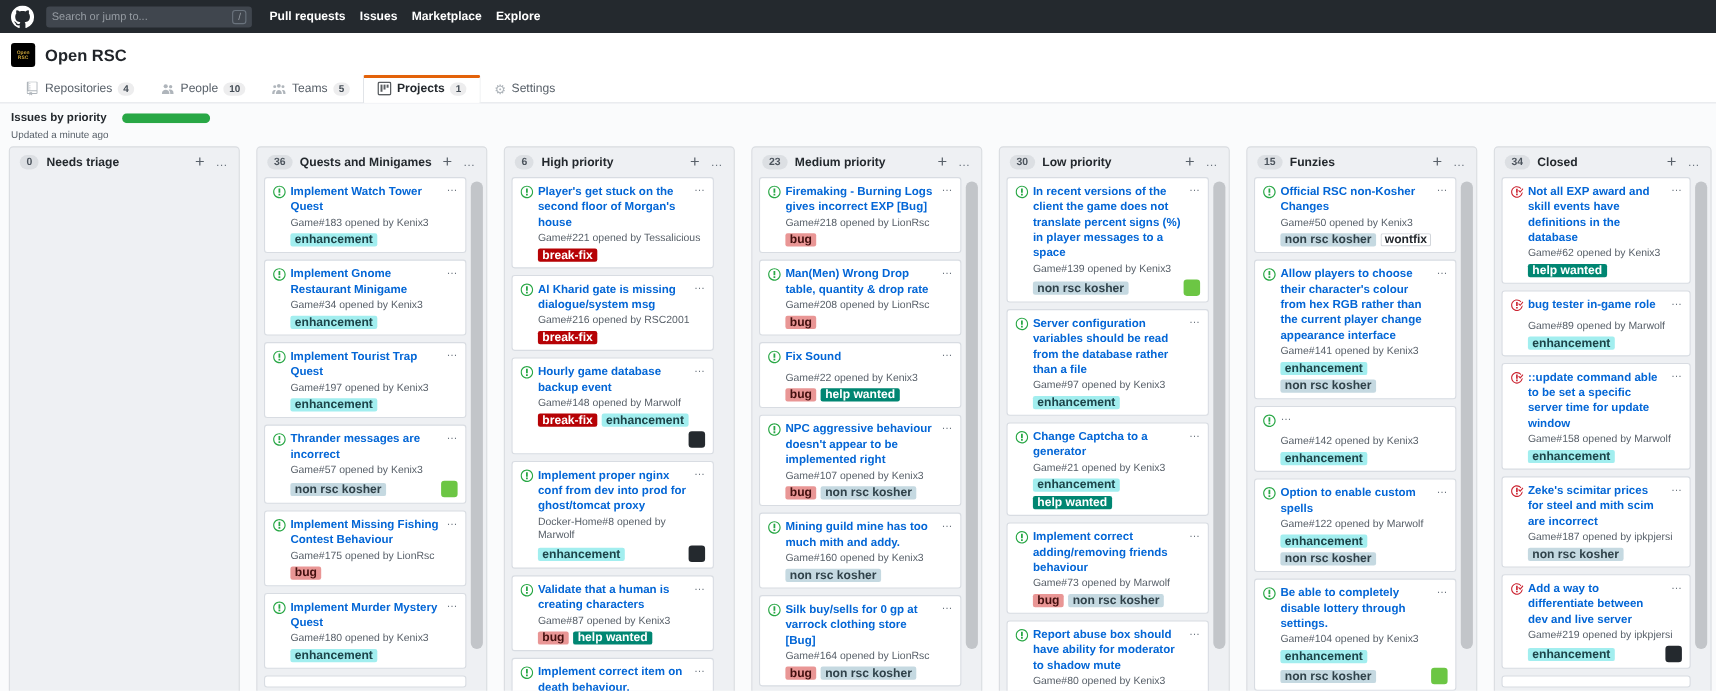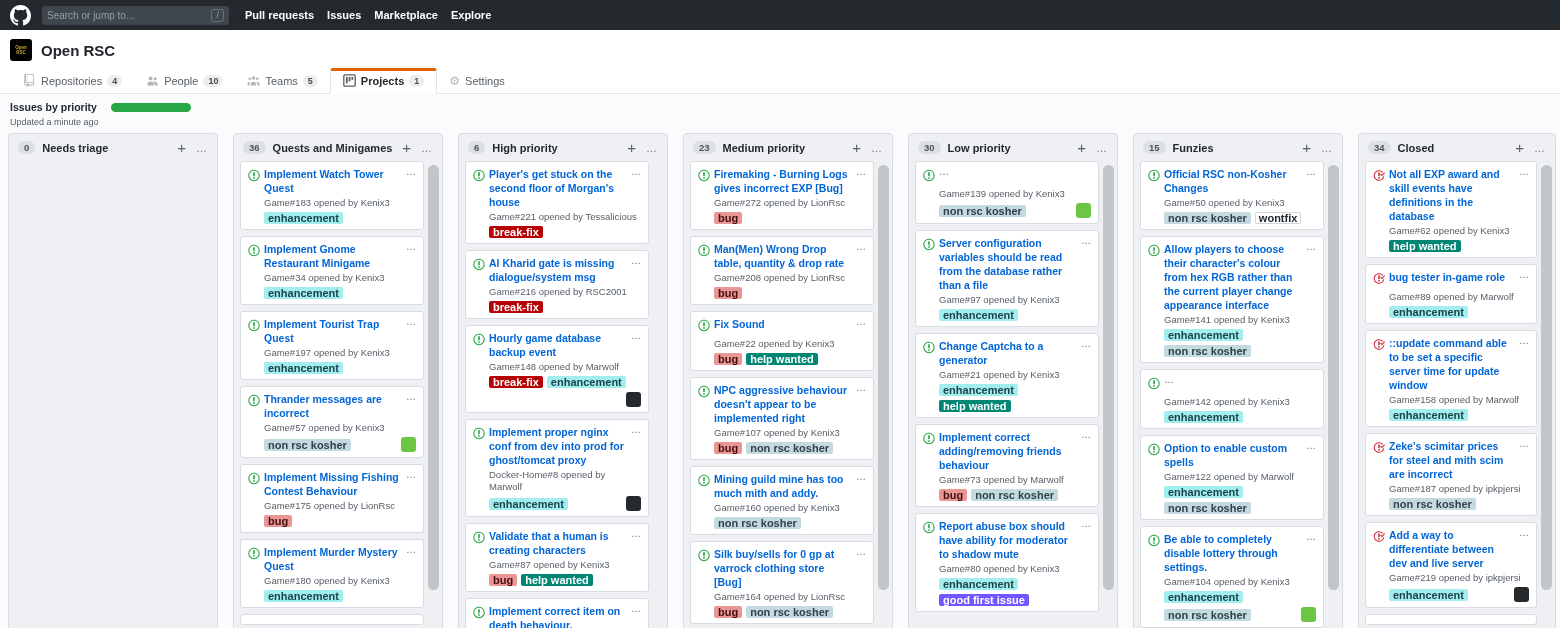--- a/index.html
+++ b/index.html
@@ -347,21 +347,21 @@
       </div>
       <div class="cards">
         <div class="card">
           <div class="card-head">
             <span class="card-icon"><svg viewBox="0 0 14 16" width="12" height="13" fill="#28a745">
                 <path d="M7 2.3c3.14 0 5.7 2.56 5.7 5.7s-2.56 5.7-5.7 5.7A5.71 5.71 0 0 1 1.3 8c0-3.14 2.56-5.7 5.7-5.7zM7 1C3.14 1 0 4.14 0 8s3.14 7 7 7 7-3.14 7-7-3.14-7-7-7zm1 3H6v5h2V4zm0 6H6v2h2v-2z"></path>
               </svg></span>
             <span class="card-title">Firemaking - Burning Logs gives incorrect EXP [Bug]</span>
             <span class="card-kebab">…</span>
           </div>
-          <div class="card-meta">Game#272 opened by LionRsc</div>
+          <div class="card-meta">Game#218 opened by LionRsc</div>
           <div class="card-labels">
             <span class="label" style="background: rgb(233, 150, 149); color: rgb(67, 16, 15);">bug</span>
           </div>
         </div>
         <div class="card">
           <div class="card-head">
             <span class="card-icon"><svg viewBox="0 0 14 16" width="12" height="13" fill="#28a745">
                 <path d="M7 2.3c3.14 0 5.7 2.56 5.7 5.7s-2.56 5.7-5.7 5.7A5.71 5.71 0 0 1 1.3 8c0-3.14 2.56-5.7 5.7-5.7zM7 1C3.14 1 0 4.14 0 8s3.14 7 7 7 7-3.14 7-7-3.14-7-7-7zm1 3H6v5h2V4zm0 6H6v2h2v-2z"></path>
               </svg></span>
             <span class="card-title">Man(Men) Wrong Drop table, quantity &amp; drop rate</span>
@@ -436,20 +436,21 @@
         <span class="col-name">Low priority</span>
         <span class="col-plus">+</span>
         <span class="col-kebab">…</span>
       </div>
       <div class="cards">
         <div class="card">
           <div class="card-head">
             <span class="card-icon"><svg viewBox="0 0 14 16" width="12" height="13" fill="#28a745">
                 <path d="M7 2.3c3.14 0 5.7 2.56 5.7 5.7s-2.56 5.7-5.7 5.7A5.71 5.71 0 0 1 1.3 8c0-3.14 2.56-5.7 5.7-5.7zM7 1C3.14 1 0 4.14 0 8s3.14 7 7 7 7-3.14 7-7-3.14-7-7-7zm1 3H6v5h2V4zm0 6H6v2h2v-2z"></path>
               </svg></span>
+            <span class="card-title">In recent versions of the client the game does not translate percent signs (%) in player messages to a space</span>
             <span class="card-kebab">…</span>
           </div>
           <div class="card-meta">Game#139 opened by Kenix3</div>
           <div class="card-labels">
             <span class="label" style="background: rgb(197, 217, 225); color: rgb(48, 66, 74);">non rsc kosher</span>
             <span class="card-avatar" style="background: rgb(108, 198, 68);"></span>
           </div>
         </div>
         <div class="card">
           <div class="card-head">

